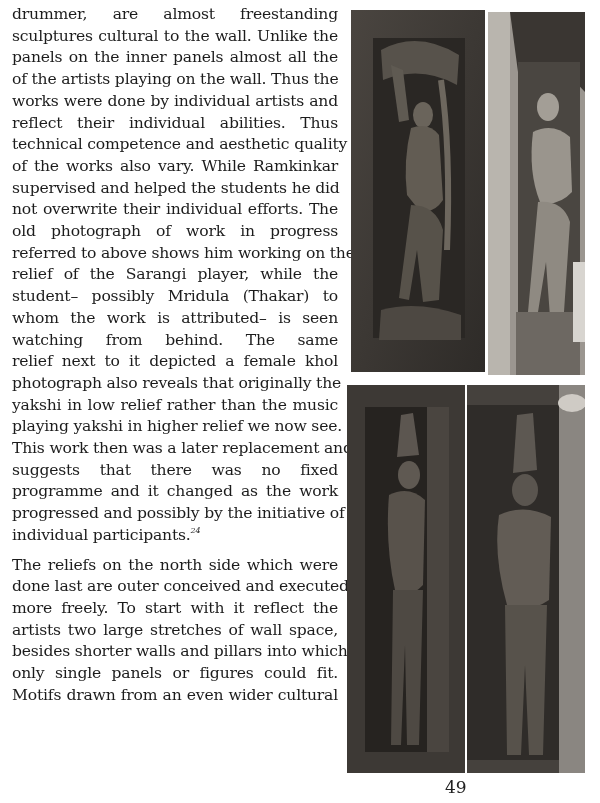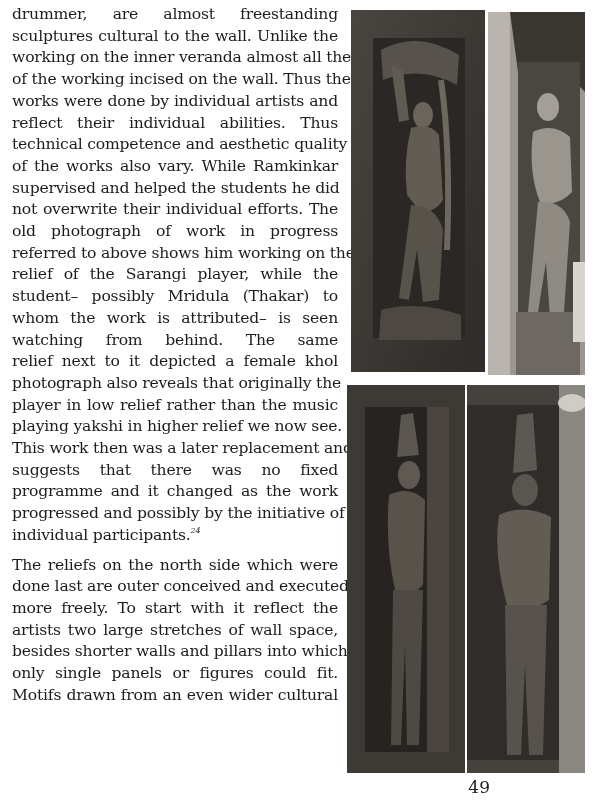--- a/index.html
+++ b/index.html
@@ -16,48 +16,48 @@
   .text-col p + p { margin-top:8px; }
   .line { display:block; text-align:justify; text-align-last:justify; white-space:nowrap; }
   .line.last { text-align-last:left; }
   sup { font-size:8px; vertical-align:7px; line-height:0;font-style:italic; }
   .photo {
     position:absolute; overflow:hidden;
     background:#3b3835;
   }
   .photo svg { width:100%; height:100%; display:block; }
   .page-number {
-    position:absolute; left:445px; top:777px; width:45px; text-align:right;
+    position:absolute; left:445px; top:777px; width:45px; text-align:left;
     font-size:17px; color:#222;
   }
 </style>
 </head>
 <body>
 
 <div class="text-col">
   <p>
     <span class="line">drummer, are almost freestanding</span>
     <span class="line">sculptures cultural to the wall. Unlike the</span>
-    <span class="line">working on the inner veranda almost all the</span>
-    <span class="line">of the working incised on the wall. Thus the</span>
+    <span class="line">panels on the inner panels almost all the</span>
+    <span class="line">of the artists playing on the wall. Thus the</span>
     <span class="line">works were done by individual artists and</span>
     <span class="line">reflect their individual abilities. Thus</span>
     <span class="line">technical competence and aesthetic quality</span>
     <span class="line">of the works also vary. While Ramkinkar</span>
     <span class="line">supervised and helped the students he did</span>
     <span class="line">not overwrite their individual efforts. The</span>
     <span class="line">old photograph of work in progress</span>
     <span class="line">referred to above shows him working on the</span>
     <span class="line">relief of the Sarangi player, while the</span>
     <span class="line">student– possibly Mridula (Thakar) to</span>
     <span class="line">whom the work is attributed– is seen</span>
     <span class="line">watching from behind. The same</span>
     <span class="line">relief next to it depicted a female khol</span>
     <span class="line">photograph also reveals that originally the</span>
-    <span class="line">player in low relief rather than the music</span>
+    <span class="line">yakshi in low relief rather than the music</span>
     <span class="line">playing yakshi in higher relief we now see.</span>
     <span class="line">This work then was a later replacement and</span>
     <span class="line">suggests that there was no fixed</span>
     <span class="line">programme and it changed as the work</span>
     <span class="line">progressed and possibly by the initiative of</span>
     <span class="line last"><span>individual participants.</span><sup>24</sup></span>
   </p>
   <p>
     <span class="line">The reliefs on the north side which were</span>
     <span class="line">done last are outer conceived and executed</span>

